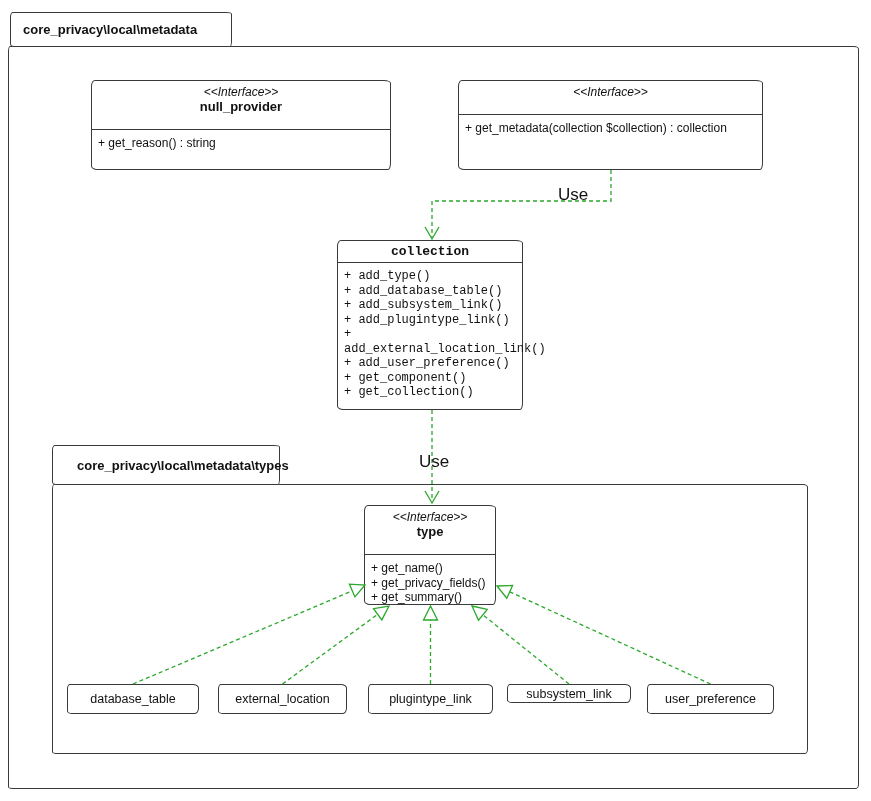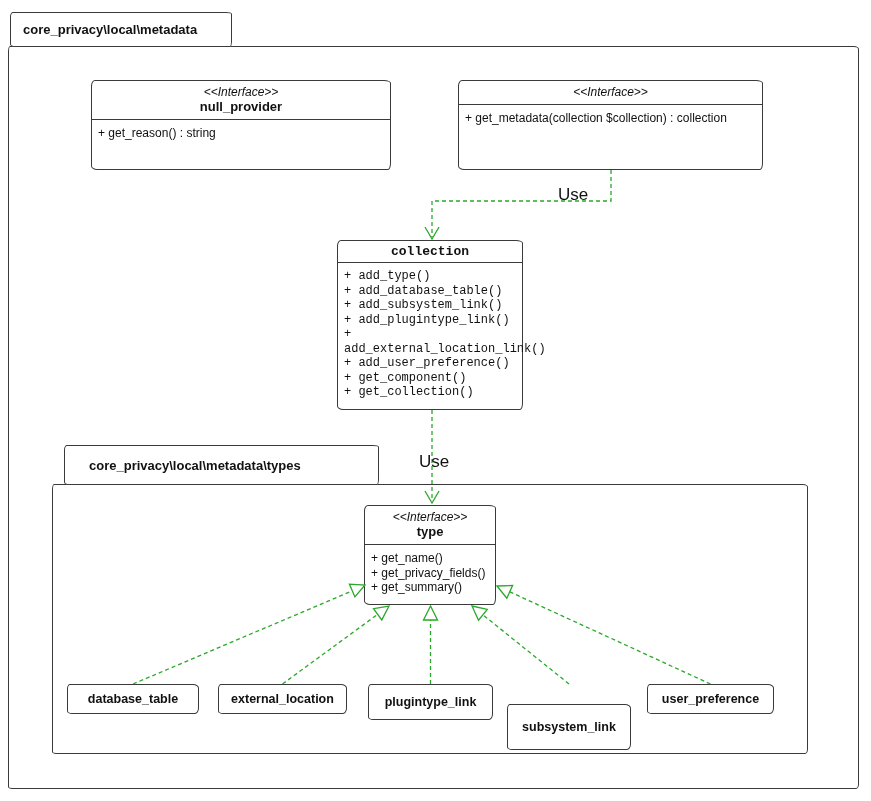--- a/index.html
+++ b/index.html
@@ -30,32 +30,32 @@
   }
   
   .uml-box{
     position:absolute;background:var(--background);
     border:1.5px solid var(--border);
     border-radius:4px 7px 3px 6px / 6px 3px 7px 4px;
     z-index:3;display:flex;flex-direction:column;
   }
   .uml-head{
     border-bottom:1px solid var(--border);
-    text-align:center;padding:4px 4px 5px 4px;
+    text-align:center;padding:4px 4px 15px 4px;
     display:flex;flex-direction:column;justify-content:center;
   }
   .stereotype{font-style:italic;font-size:12px;line-height:14px;}
   .uml-name{font-weight:bold;font-size:13px;line-height:15px;}
   .uml-methods{padding:6px 6px 4px 6px;font-size:12px;line-height:14.5px;text-align:left;}
   .impl-box{
     position:absolute;background:var(--background);
     border:1.5px solid var(--border);
     border-radius:3px 6px 4px 5px / 5px 4px 6px 3px;
     display:flex;align-items:center;justify-content:center;
-    font-weight:bold;font-size:12.5px;z-index:3;
+    font-weight:normal;font-size:12.5px;z-index:3;
   }
   
   #edges{position:absolute;left:0;top:0;z-index:5;pointer-events:none;}
   .dep-line{stroke:var(--arrow);stroke-width:1.3;fill:none;stroke-dasharray:4 3;}
   .dep-head{stroke:var(--arrow);stroke-width:1.3;fill:none;}
   .real-tri{stroke:var(--arrow);stroke-width:1.3;fill:var(--background);}
   .edge-label{
     position:absolute;z-index:6;font-size:17px;color:var(--text);
   }
 </style>
@@ -95,21 +95,21 @@
     <div>+ add_database_table()</div>
     <div>+ add_subsystem_link()</div>
     <div>+ add_plugintype_link()</div>
     <div>+ add_external_location_link()</div>
     <div>+ add_user_preference()</div>
     <div>+ get_component()</div>
     <div>+ get_collection()</div>
   </div>
 </div>
 
-<div class="pkg-tab" style="left:64px;top:445px;width:315px;height:40px;padding-left:24px;">
+<div class="pkg-tab" style="left:52px;top:445px;width:228px;height:40px;padding-left:24px;">
   <span>core_privacy\local\metadata\types</span>
 </div>
 <div class="pkg-body" style="left:52px;top:484px;width:756px;height:270px;"></div>
 
 <div class="uml-box" style="left:364px;top:505px;width:132px;height:100px;">
   <div class="uml-head">
     <div class="stereotype">&lt;&lt;Interface&gt;&gt;</div>
     <div class="uml-name">type</div>
   </div>
   <div class="uml-methods">
@@ -118,24 +118,24 @@
     <div>+ get_summary()</div>
   </div>
 </div>
 
 <div class="impl-box" style="left:67px;top:684px;width:132px;height:30px;">
   <span>database_table</span>
 </div>
 <div class="impl-box" style="left:218px;top:684px;width:129px;height:30px;">
   <span>external_location</span>
 </div>
-<div class="impl-box" style="left:368px;top:684px;width:125px;height:36px;">
+<div class="impl-box" style="left:368px;top:684px;width:125px;height:30px;">
   <span>plugintype_link</span>
 </div>
-<div class="impl-box" style="left:507px;top:704px;width:124px;height:46px;">
+<div class="impl-box" style="left:507px;top:684px;width:124px;height:19px;">
   <span>subsystem_link</span>
 </div>
 <div class="impl-box" style="left:647px;top:684px;width:127px;height:30px;">
   <span>user_preference</span>
 </div>
 
 <svg id="edges" width="871" height="801" viewBox="0 0 871 801">
 
   <g>
     <polyline class="dep-line" points="611,170 611,201 432,201 432,237"></polyline>

